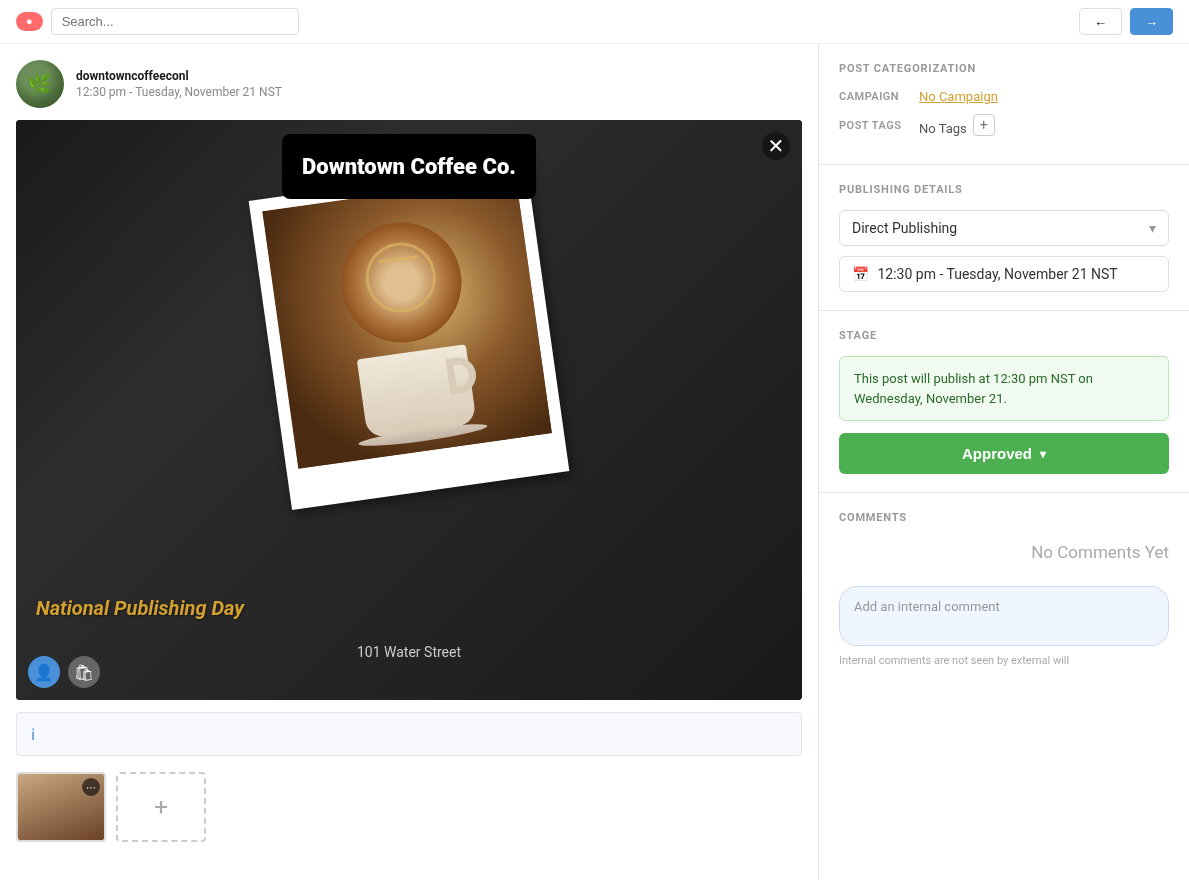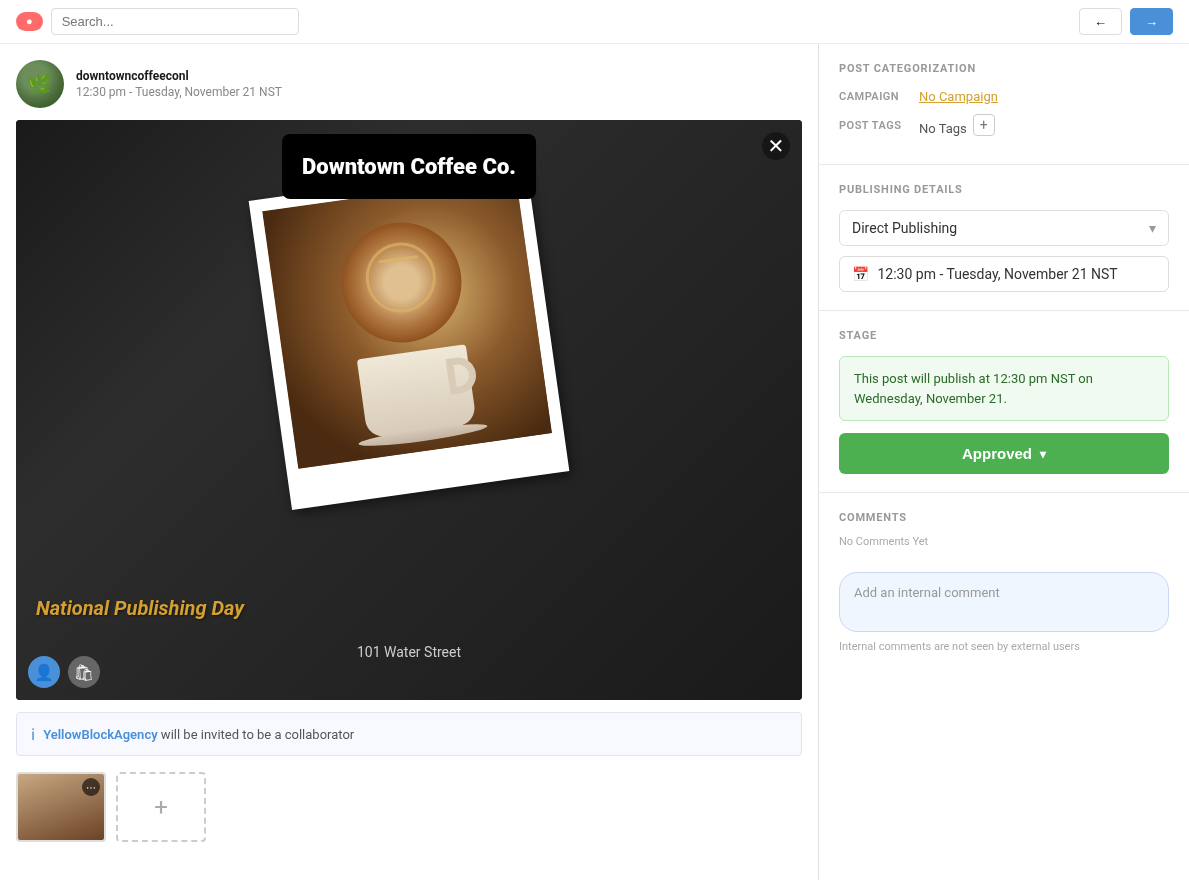--- a/index.html
+++ b/index.html
@@ -403,27 +403,27 @@
     .approved-btn .arrow-down {
       font-size: 12px;
     }
 
     
     .comments-section {
       padding: 18px 20px;
     }
 
     .comments-section .section-title {
-      margin-bottom: 3px;
+      margin-bottom: 10px;
     }
 
     .no-comments {
-      text-align: left;
+      text-align: right;
       color: #aaa;
-      font-size: 11px;
+      font-size: 17px;
       margin-bottom: 16px;
       padding: 8px 0;
     }
 
     .comment-tabs {
       display: flex;
       border-bottom: 1px solid #e0e0e0;
       margin-bottom: 12px;
     }
 
@@ -580,24 +580,20 @@
           <span>👤</span>
         </div>
         <div class="icon-circle gray">
           <span>🛍</span>
         </div>
       </div>
     </div>
 
     <div class="collab-notice">
       <span class="info-icon">ℹ</span>
-      <span>
-        <span class="agency-name">YellowBlockAgency</span>
-        <span> will be invited to be a collaborator</span>
-      </span>
     </div>
 
     <div class="thumbnails-row">
       <div class="thumb">
         <div class="thumb-img"></div>
         <div class="thumb-more-btn">⋯</div>
       </div>
       <div class="add-thumb">+</div>
     </div>
 
@@ -652,18 +648,18 @@
     <div class="comments-section">
       <div class="section-title">COMMENTS</div>
 
       <div class="no-comments">No Comments Yet</div>
 
 
       <div class="comment-input-area">
         <div class="comment-input-placeholder">Add an internal comment</div>
       </div>
 
-      <div class="comment-hint">Internal comments are not seen by external users</div>
+      <div class="comment-hint">Internal comments are not seen by external will</div>
     </div>
 
   </div>
 
 </div>
 
 </body></html>

